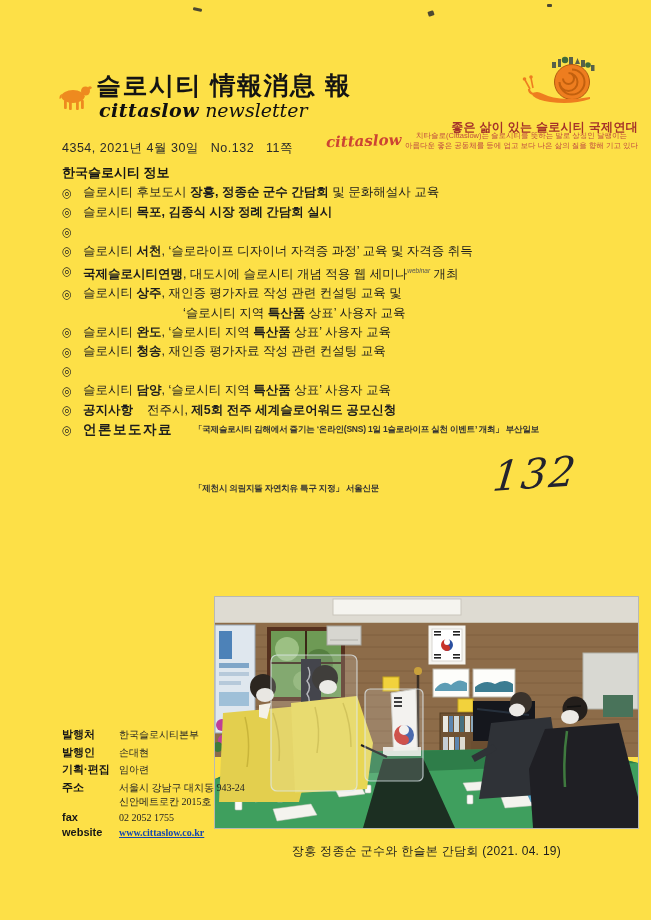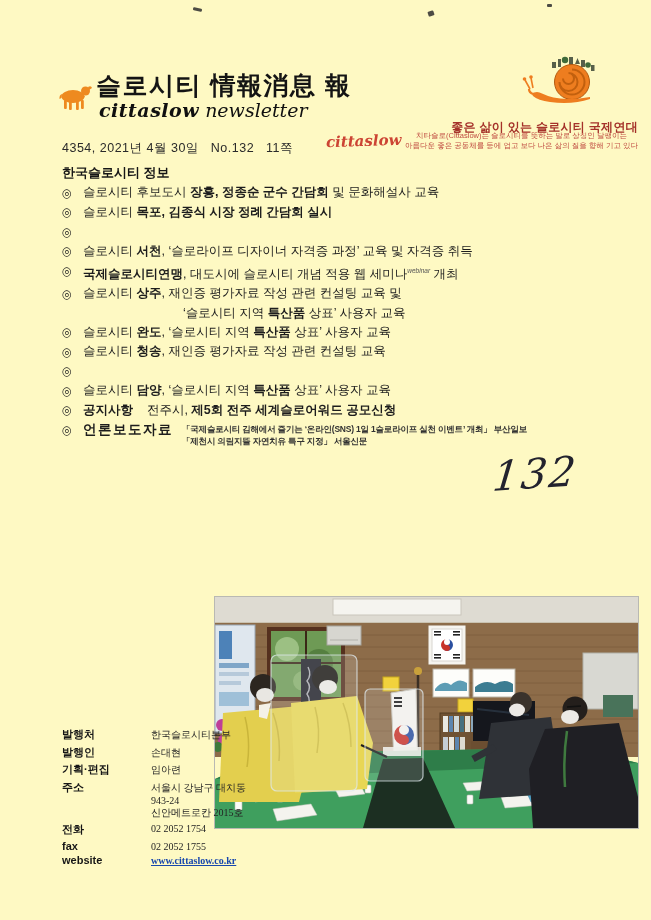--- a/index.html
+++ b/index.html
@@ -1,16 +1,16 @@
 <!DOCTYPE html>
 <html><head>
 <meta charset="utf-8">
 <style>
   html,body{margin:0;padding:0;background:#888;}
-  .page{position:relative;width:651px;height:920px;background:#fef9c3;overflow:hidden;
+  .page{position:relative;width:651px;height:920px;background:#fde047;overflow:hidden;
         font-family:"Liberation Sans","DejaVu Sans",sans-serif;color:#1c1c1c;margin:0 auto;}
   
   .speck{position:absolute;background:#2e2e2e;border-radius:1px;opacity:.85;}
   
   .animal-logo{position:absolute;left:57px;top:83px;}
   .title-ko{position:absolute;left:96px;top:69px;font-size:25px;font-weight:700;letter-spacing:1.5px;color:#141414;}
   .title-en{position:absolute;left:99px;top:99px;font-family:"DejaVu Serif","Liberation Serif",serif;
             font-style:italic;font-size:19px;color:#101010;}
   .title-en .script{font-weight:700;letter-spacing:.5px;}
   .snail-logo{position:absolute;left:516px;top:52px;}
@@ -24,32 +24,32 @@
   .issue-line{position:absolute;left:62px;top:140px;font-size:12.5px;color:#2a2a2a;letter-spacing:.5px;}
   
   .info-heading{position:absolute;left:62px;top:164px;font-size:13px;font-weight:700;color:#161616;}
   #info-list{position:absolute;left:62px;top:186px;width:556px;}
   .info-item{display:flex;align-items:flex-start;margin-bottom:5.5px;font-size:12.5px;line-height:13.5px;color:#1d1d1d;}
   .info-item .bullet{flex:0 0 21px;font-size:11.5px;font-weight:700;color:#222;padding-top:.5px;}
   .info-item .segs .b{font-weight:700;}
   .info-item .segs sup{font-size:6.5px;font-style:italic;color:#555;}
   .info-item.indent{padding-left:121px;}
   .info-item .segs .big{font-size:13.5px;letter-spacing:1.5px;}
-  .small-col{display:inline-flex;flex-direction:column;margin-left:9px;font-size:8.5px;
-             line-height:11.5px;font-weight:700;color:#323232;letter-spacing:-.2px;padding-top:1px;}
+  .small-col{display:inline-flex;flex-direction:column;margin-left:21px;font-size:8.5px;
+             line-height:11.5px;font-weight:700;color:#323232;letter-spacing:-.2px;padding-top:1px;gap:47px;}
   
   .hand-number{position:absolute;left:493px;top:450px;font-family:"DejaVu Serif",serif;font-style:italic;
                font-size:41px;color:#23232e;transform:rotate(-4deg) skewX(-10deg);letter-spacing:2px;}
   
   figure{position:absolute;left:215px;top:597px;margin:0;width:423px;}
   .photo{display:block;width:423px;height:231px;outline:1px solid #b9b9b3;}
   figcaption{margin-top:15px;text-align:center;font-size:12px;color:#1e1e1e;letter-spacing:.3px;}
   
   #footer-rows{position:absolute;left:62px;top:727px;width:200px;}
-  .f-row{display:flex;margin-bottom:2.5px;gap:32px;}
+  .f-row{display:flex;margin-bottom:2.5px;}
   .f-label{flex:0 0 57px;font-size:11px;font-weight:700;color:#161616;}
   .f-val{font-size:10px;color:#242424;padding-top:1px;font-family:Liberation Serif, serif;}
   .f-val .v2{display:block;}
   .f-val.link{color:#1747ad;text-decoration:underline;}
   .f-val.small{font-size:9px;padding-top:2px;}
   .f-val.bold{font-weight:700;}
 </style>
 </head>
 <body>
 
@@ -342,44 +342,41 @@
         <line x1="280" y1="150" x2="258" y2="162" stroke="#2f3237" stroke-width="7"></line>
       </g>
       <g>
         <circle cx="360" cy="112" r="12.5" fill="#241f1c"></circle>
         <ellipse cx="355" cy="120" rx="9" ry="7" fill="#eceae6"></ellipse>
         <line x1="352" y1="110" x2="366" y2="109" stroke="#111" stroke-width="1.5"></line>
         <polygon points="330,132 404,126 423,200 423,231 318,231 314,172" fill="#1f1f24"></polygon>
         <path d="M352,134 q-4,26 -2,56" stroke="#3f7a3f" stroke-width="2.5" fill="none"></path>
       </g>
     </svg>
+    <figcaption>장흥 정종순 군수와 한슬본 간담회 (2021. 04. 19)</figcaption>
   </figure>
 
   <div id="footer-rows">
       <div class="f-row">
         <span class="f-label">발행처</span>
         <span class="f-val">한국슬로시티본부</span>
       </div>
       <div class="f-row">
         <span class="f-label">발행인</span>
         <span class="f-val">손대현</span>
       </div>
       <div class="f-row">
         <span class="f-label">기획·편집</span>
         <span class="f-val">임아련</span>
       </div>
       <div class="f-row">
         <span class="f-label">주소</span>
         <span class="f-val">서울시 강남구 대치동 943-24<span class="v2">신안메트로칸 2015호</span></span>
       </div>
       <div class="f-row">
-        <span class="f-label">전화</span>
-        <span class="f-val">02 2052 1754</span>
-      </div>
-      <div class="f-row">
         <span class="f-label">fax</span>
         <span class="f-val">02 2052 1755</span>
       </div>
       <div class="f-row">
         <span class="f-label">website</span>
         <span class="f-val link bold">www.cittaslow.co.kr</span>
       </div>
     </div>
 
 </div>

